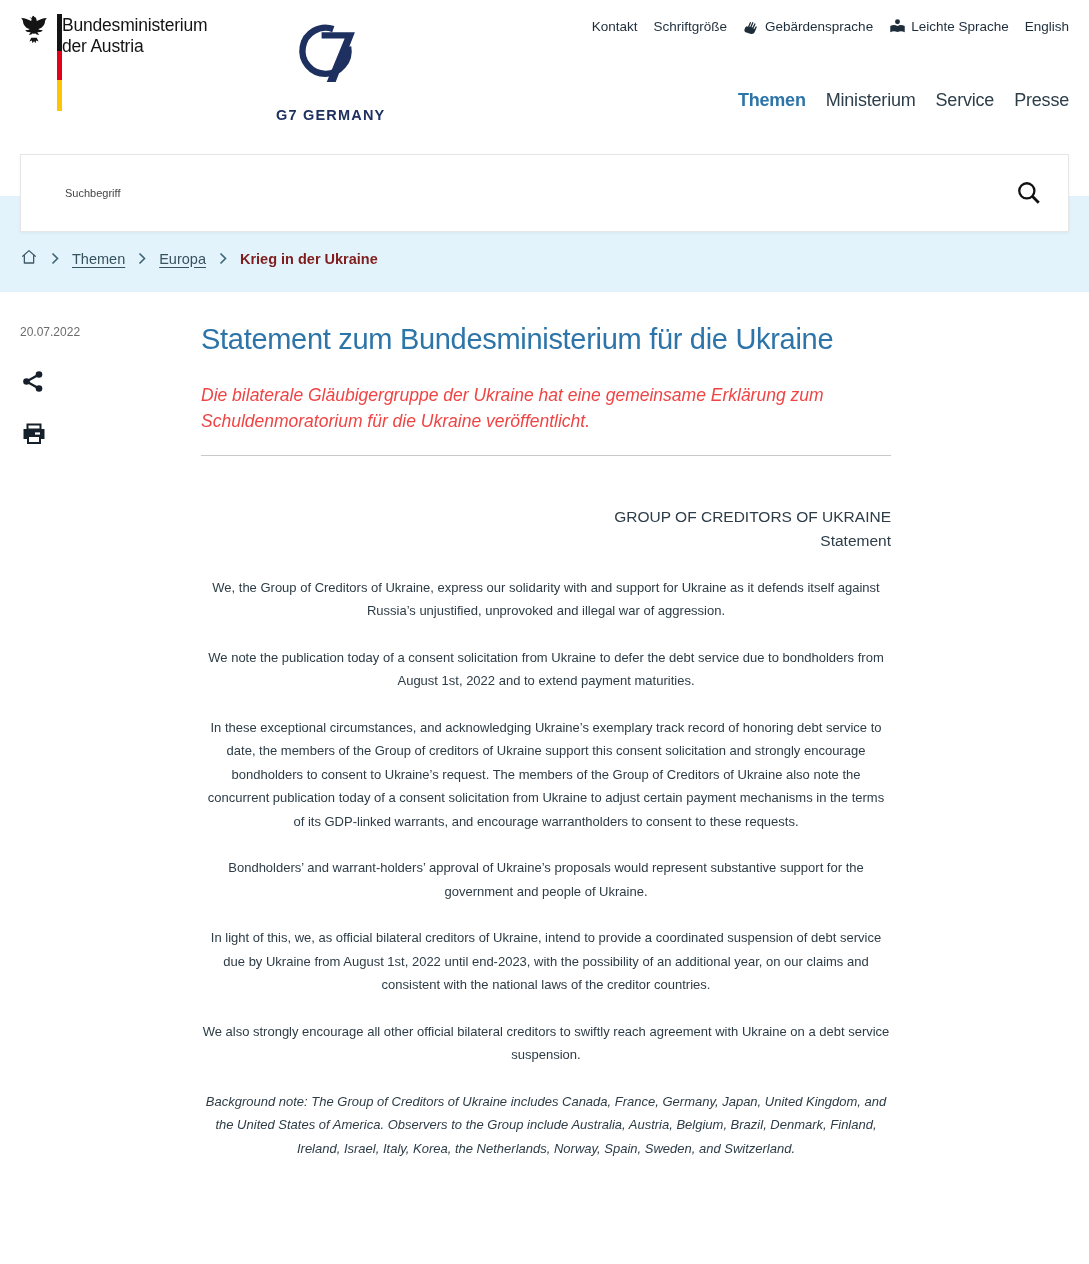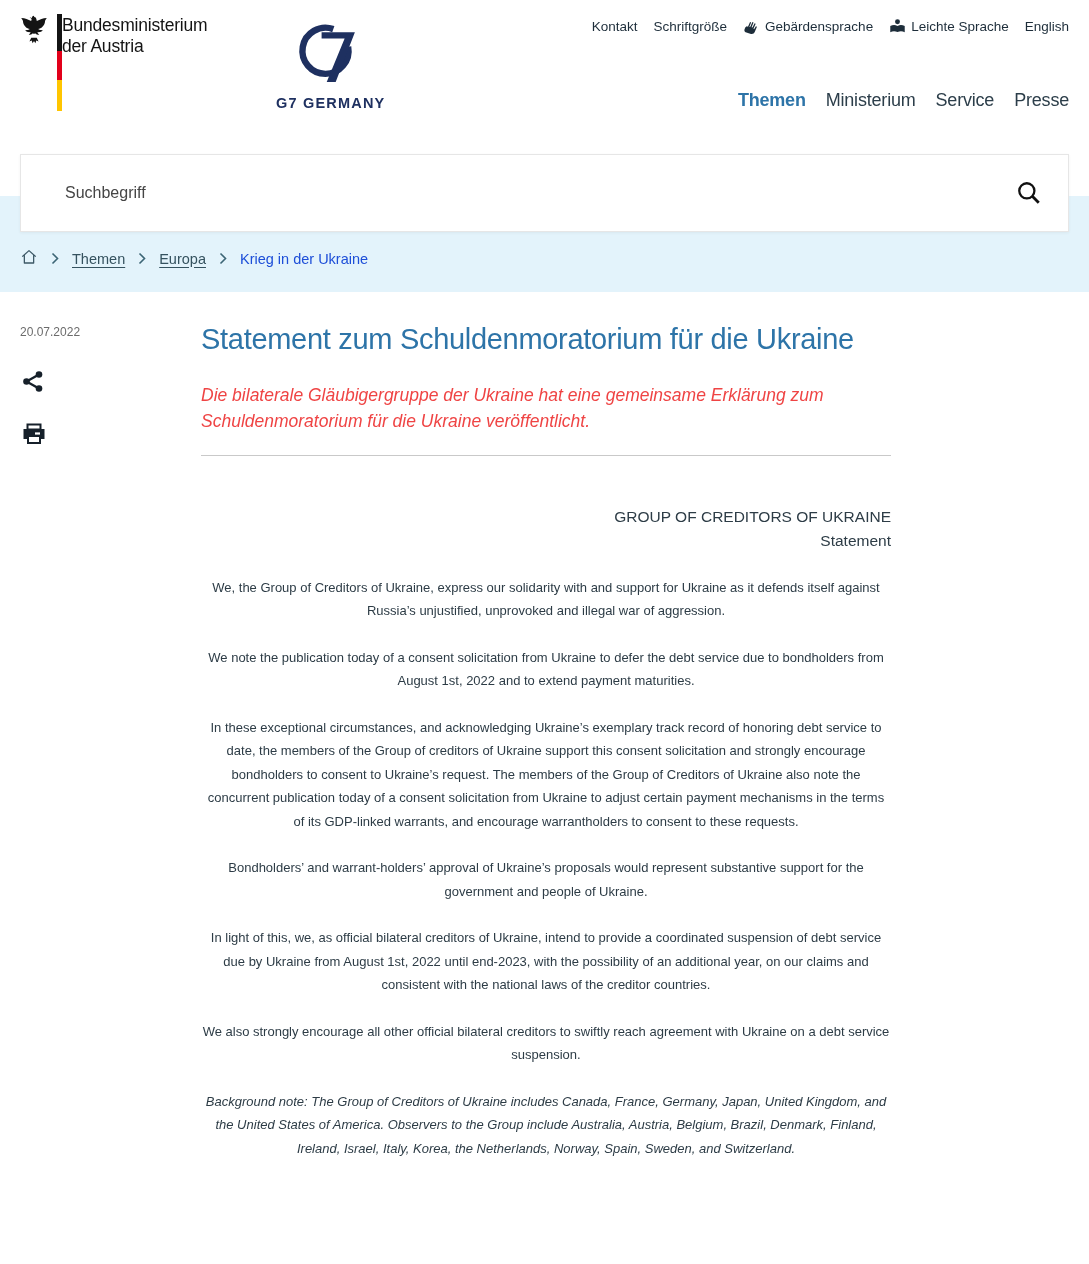--- a/index.html
+++ b/index.html
@@ -19,48 +19,48 @@
   .brand { position: absolute; left: 20px; top: 14px; display: flex; align-items: flex-start; }
   .eagle svg { width: 28px; height: 32px; display: block; }
   .flag-bar { width: 5px; height: 97px; margin-left: 9px; display: flex; flex-direction: column; }
   .flag-black { height: 38%; background: #141414; }
   .flag-red   { height: 30%; background: #e2001a; }
   .flag-gold  { height: 32%; background: #ffc500; }
   .ministry-text { margin-left: 0; font-size: 17.5px; line-height: 21px; color: #141414; padding-top: 1px; letter-spacing: -0.2px; }
 
   .g7-block { position: absolute; left: 276px; top: 16px; width: 104px; text-align: center; }
   .g7-glyph svg { width: 64px; height: 74px; display: block; margin: 0 auto; }
-  .g7-caption { margin-top: 5px; font-size: 14.5px; font-weight: 700; letter-spacing: 1.2px; color: #1e3060; white-space: nowrap; }
+  .g7-caption { margin-top: 17px; font-size: 14.5px; font-weight: 700; letter-spacing: 1.2px; color: #1e3060; white-space: nowrap; }
 
   .meta-nav { position: absolute; right: 20px; top: 18px; display: flex; align-items: center; gap: 16px; font-size: 13.5px; color: #1d2d3a; }
   .meta-item { display: flex; align-items: center; gap: 5px; cursor: pointer; white-space: nowrap; }
   .meta-item svg { display: block; }
 
   .main-nav { position: absolute; right: 20px; top: 90px; display: flex; gap: 20px; font-size: 18px; color: #2c3e4a; letter-spacing: -0.2px; }
   .main-nav-item { cursor: pointer; }
   .main-nav-item.active { color: #2d74a8; font-weight: 700; }
 
   
   .search-zone { position: relative; height: 152px; }
   .blue-band { position: absolute; left: 0; right: 0; top: 56px; bottom: 0; background: #e3f3fb; }
   .search-card {
     position: absolute; left: 20px; right: 20px; top: 14px; height: 78px;
     background: #fff; border: 1px solid #e6e6e6; box-shadow: 0 1px 3px rgba(0,0,0,0.05);
     display: flex; align-items: center; padding: 0 22px 0 42px;
   }
-  .search-input { flex: 1; border: none; outline: none; font-size: 16px; color: #701a75; font-family: inherit; background: transparent; }
+  .search-input { flex: 1; border: none; outline: none; font-size: 11px; color: #701a75; font-family: inherit; background: transparent; }
   .search-input::placeholder { color: #454545; opacity: 1; }
   .search-btn { background: none; border: none; padding: 4px; cursor: pointer; }
   .search-btn svg { display: block; }
 
   .breadcrumb { position: absolute; left: 20px; top: 108px; display: flex; align-items: center; gap: 13px; font-size: 14.5px; }
   .crumb-home { cursor: pointer; display: flex; align-items: center; }
   .crumb-sep svg { display: block; }
   .crumb-link { color: #35525f; text-decoration: underline; text-underline-offset: 3px; cursor: pointer; }
-  .crumb-current { color: #1d4ed8; font-weight: 400; }
+  .crumb-current { color: #7f1d1d; font-weight: 700; }
 
   
   .article { display: flex; padding: 0 20px; margin-top: 30px; }
   .side-rail { width: 181px; flex: none; }
   .pub-date { font-size: 12px; color: #6b6b6b; padding-top: 3px; }
   .rail-btn { background: none; border: none; padding: 2px; cursor: pointer; display: block; }
   .share-btn { margin-top: 29px; }
   .print-btn { margin-top: 23px; }
 
   .main-col { width: 690px; flex: none; }
@@ -207,21 +207,21 @@
           <rect x="5.5" y="1.5" width="13" height="5" fill="#ffffff" stroke="#16202a" stroke-width="2"></rect>
           <rect x="1.5" y="6" width="21" height="10" fill="#16202a"></rect>
           <rect x="13" y="9.4" width="5" height="2.2" fill="#ffffff"></rect>
           <rect x="6" y="13" width="12" height="7" fill="#ffffff" stroke="#16202a" stroke-width="2"></rect>
         </svg>
       </span>
     </button>
   </div>
 
   <div class="main-col">
-    <h1 class="page-title">Statement zum Schuldenmoratorium für die Ukraine</h1>
+    <h1 class="page-title">Statement zum Bundesministerium für die Ukraine</h1>
     <div class="teaser">Die bilaterale Gläubigergruppe der Ukraine hat eine gemeinsame Erklärung zum Schuldenmoratorium für die Ukraine veröffentlicht.</div>
     <hr class="title-rule">
 
     <div class="statement-head">
       <div>GROUP OF CREDITORS OF UKRAINE</div>
       <div>Statement</div>
     </div>
 
     <div class="body-copy">
       <p>We, the Group of Creditors of Ukraine, express our solidarity with and support for Ukraine as it defends itself against Russia’s unjustified, unprovoked and illegal war of aggression.</p>

